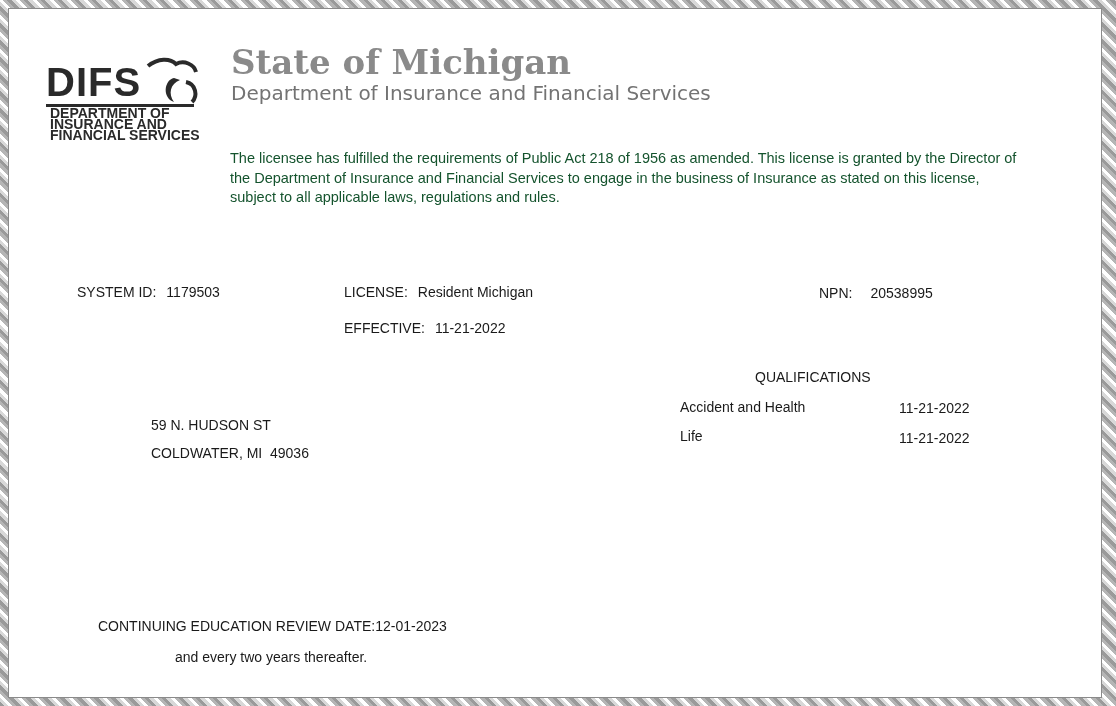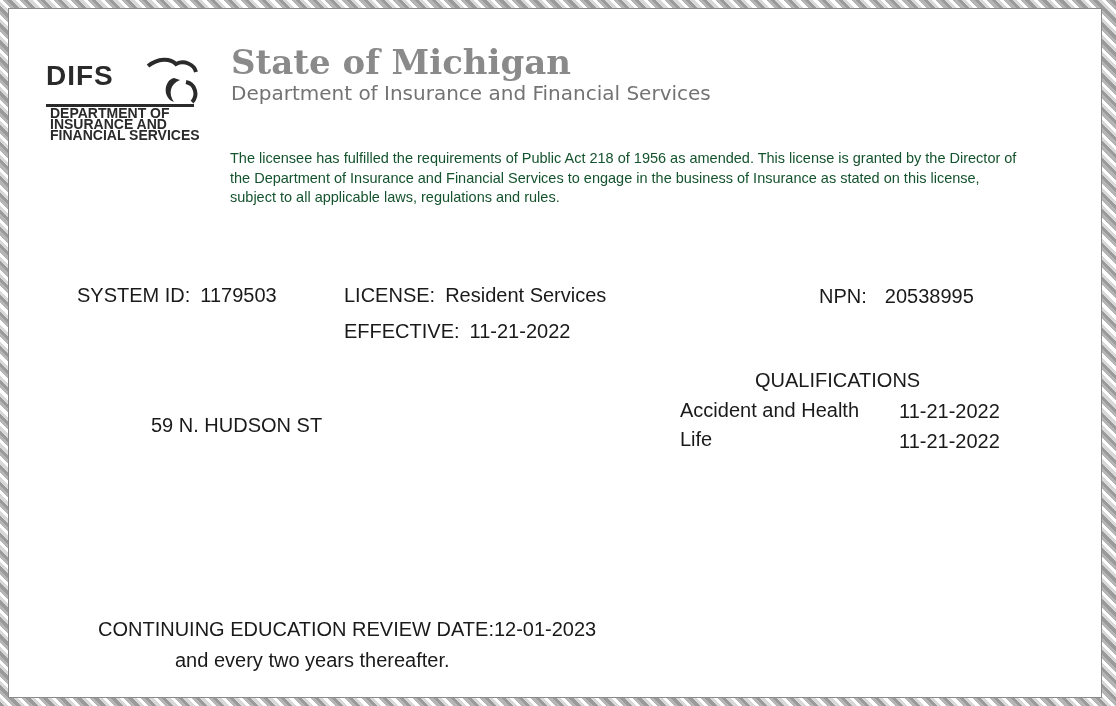--- a/index.html
+++ b/index.html
@@ -14,30 +14,30 @@
     background:
       repeating-linear-gradient(45deg, #9a9a9a 0 3px, #d8d8d8 3px 6px, #ffffff 6px 9px, #b5b5b5 9px 12px);
   }
   .border-inner {
     position: absolute; left: 8px; top: 8px; right: 14px; bottom: 8px;
     background: #ffffff;
     border: 1px solid #8a8a8a;
   }
   .abs { position: absolute; white-space: nowrap; }
   .logo-wordmark {
-    left: 46px; top: 62px; font-size: 28px; font-weight: bold; letter-spacing: 1px;
+    left: 46px; top: 62px; font-size: 40px; font-weight: bold; letter-spacing: 1px;
     color: #2a2a2a; line-height: 1;
   }
   .logo-underline { position: absolute; left: 46px; top: 104px; width: 148px; height: 3px; background: #2a2a2a; }
   .logo-sub { left: 50px; top: 108px; font-size: 14px; line-height: 11px; color: #2a2a2a; font-weight: bold; }
   .logo-swoosh { position: absolute; left: 140px; top: 56px; width: 62px; height: 50px; }
   .state-title { left: 231px; top: 42px; font-family: "DejaVu Serif", serif; font-size: 34px; font-weight: bold; color: #8a8a8a; }
   .dept-title { left: 231px; top: 81px; font-family: "DejaVu Sans", sans-serif; font-size: 20px; color: #737373; }
   .preamble { left: 230px; top: 149px; font-size: 14.5px; line-height: 19.5px; color: #14532d; white-space: normal; width: 790px; }
-  .row-text { font-size: 20px; color: #1a1a1a; }
+  .row-text { font-size: 14px; color: #1a1a1a; }
   .gap { display: inline-block; width: 10px; }
 </style>
 </head>
 <body>
 
 <div class="border-frame"></div>
 <div class="border-inner"></div>
 
 <div class="abs logo-wordmark">DIFS</div>
 <svg class="logo-swoosh" viewBox="0 0 62 50">
@@ -53,31 +53,32 @@
 </div>
 
 <div class="abs state-title">State of Michigan</div>
 <div class="abs dept-title">Department of Insurance and Financial Services</div>
 <div class="abs preamble">The licensee has fulfilled the requirements of Public Act 218 of 1956 as amended. This license is granted by the Director of the Department of Insurance and Financial Services to engage in the business of Insurance as stated on this license, subject to all applicable laws, regulations and rules.</div>
 
 <div class="abs row-text" style="left:77px; top:284px;">
   <span>SYSTEM ID:</span><span class="gap"></span><span>1179503</span>
 </div>
 <div class="abs row-text" style="left:344px; top:284px;">
-  <span>LICENSE:</span><span class="gap"></span><span>Resident Services</span>
+  <span>LICENSE:</span><span class="gap"></span><span>Resident Michigan</span>
 </div>
 <div class="abs row-text" style="left:344px; top:320px;">
   <span>EFFECTIVE:</span><span class="gap"></span><span>11-21-2022</span>
 </div>
 <div class="abs row-text" style="left:819px; top:285px;">
   <span>NPN:</span><span class="gap" style="width:18px"></span><span>20538995</span>
 </div>
 
 <div class="abs row-text" style="left:151px; top:411px; line-height:28px;">
   <div>59 N. HUDSON ST</div>
+  <div style="white-space:pre">COLDWATER, MI  49036</div>
 </div>
 
 <div class="abs row-text" style="left:755px; top:369px;">QUALIFICATIONS</div>
 <div class="abs row-text" style="left:680px; top:399px;">Accident and Health</div>
 <div class="abs row-text" style="left:899px; top:400px;">11-21-2022</div>
 <div class="abs row-text" style="left:680px; top:428px;">Life</div>
 <div class="abs row-text" style="left:899px; top:430px;">11-21-2022</div>
 
 <div class="abs row-text" style="left:98px; top:618px;">
   <span>CONTINUING EDUCATION REVIEW DATE:</span><span>12-01-2023</span>

